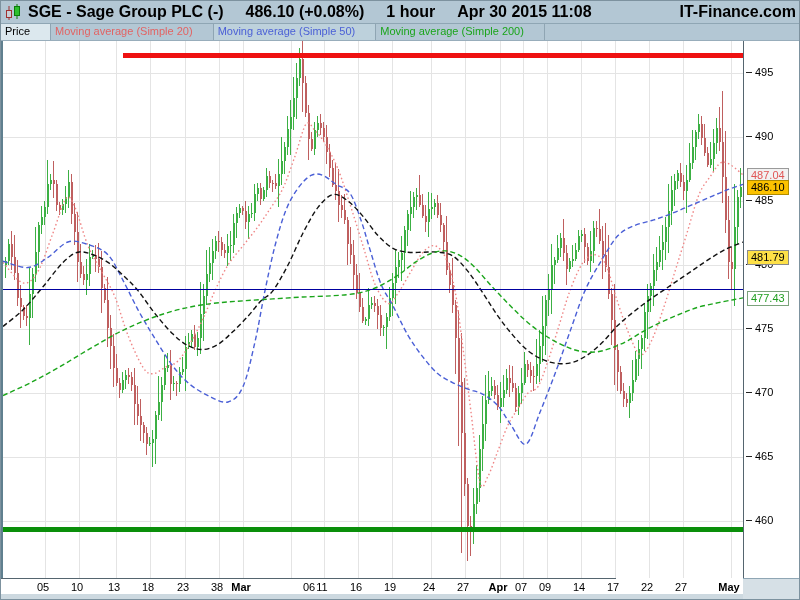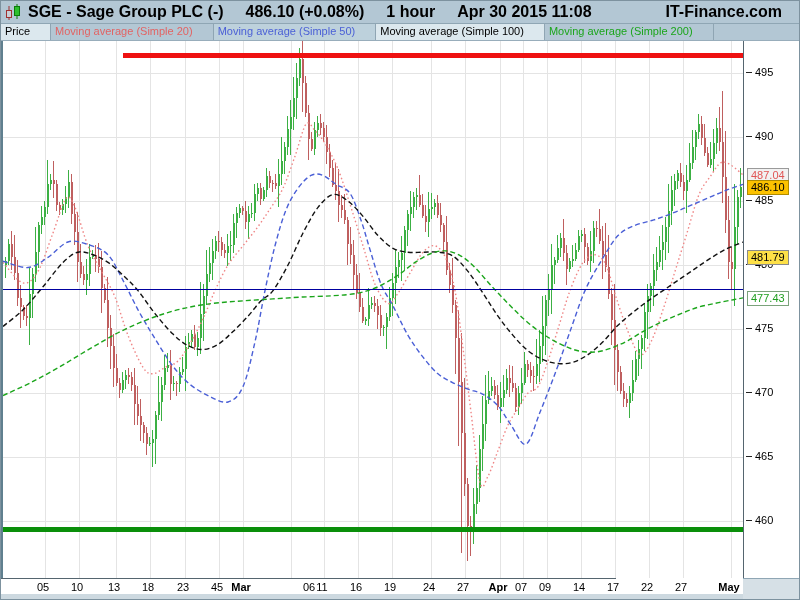--- a/index.html
+++ b/index.html
@@ -2,21 +2,21 @@
 <html><head>
 <meta charset="utf-8">
 <style>
   html,body{margin:0;padding:0;background:#9aa7af;}
   .window{position:relative;width:800px;height:600px;background:#ffffff;
     font-family:"Liberation Sans",sans-serif;overflow:hidden;border:1px solid #7d929f;box-sizing:border-box;}
   .topbar{position:absolute;top:0;left:0;width:800px;height:23px;background:#b3c7d4;
     border-bottom:1px solid #8fa6b4;display:flex;align-items:center;font-size:16px;font-weight:bold;color:#000;box-sizing:border-box;}
   .topbar .ico{margin:0 6px 0 4px;display:flex;align-items:flex-end;}
   .topbar .seg{margin-right:22px;white-space:nowrap;}
-  .topbar .brand{margin-left:auto;margin-right:19px;}
+  .topbar .brand{margin-left:auto;margin-right:5px;}
   .legendbar{position:absolute;top:23px;left:0;width:800px;height:17px;background:#b3c7d4;
     border-bottom:1px solid #98adbb;display:flex;font-size:11px;box-sizing:border-box;}
   .tab{padding:1px 20px 0 4px;border-right:1px solid #8fa5b3;white-space:nowrap;cursor:default;}
   .plot{position:absolute;top:40px;left:0;width:742px;height:537px;background:#fff;border-left:2px solid #60808f;box-sizing:border-box;}
   .plot svg{display:block;}
   .yaxis{position:absolute;top:40px;left:742px;width:58px;height:537px;background:#fff;border-left:1px solid #55656f;box-sizing:border-box;}
   .ytick{position:absolute;left:11px;font-size:11px;color:#000;}
   .ytick::before{content:"";position:absolute;left:-9px;top:6px;width:6px;height:1px;background:#222;}
   .plabel{position:absolute;left:3px;font-size:11px;line-height:13px;padding:0 3px;border:1px solid #8a8a8a;background:#fff;white-space:nowrap;}
   .xaxis{position:absolute;top:577px;left:0;width:615px;height:16px;background:#fff;border-top:1px solid #55656f;box-sizing:border-box;}
@@ -43,21 +43,20 @@
     <span class="seg">486.10 (+0.08%)</span>
     <span class="seg">1 hour</span>
     <span class="seg">Apr 30 2015 11:08</span>
     <span class="brand">IT-Finance.com</span>
   </div>
 
   <div class="legendbar" id="legendbar">
       <span class="tab" style="color: rgb(0, 0, 0); background: rgb(220, 232, 238);">Price</span>
       <span class="tab" style="color: rgb(226, 99, 99); background: rgb(179, 199, 212);">Moving average (Simple 20)</span>
       <span class="tab" style="color: rgb(74, 95, 214); background: rgb(189, 209, 220);">Moving average (Simple 50)</span>
-      <span class="tab" style="color: rgb(0, 0, 0); background: rgb(220, 232, 238);">Moving average (Simple 100)</span>
       <span class="tab" style="color: rgb(27, 165, 27); background: rgb(179, 199, 212);">Moving average (Simple 200)</span>
     </div>
 
   <div class="plot">
     <svg id="chart" width="740" height="537" viewBox="0 0 740 537">
         <g shape-rendering="crispEdges">
           <line x1="0" y1="32.5" x2="740" y2="32.5" stroke="#e4e4e4" stroke-width="1"></line>
           <line x1="0" y1="96.5" x2="740" y2="96.5" stroke="#e4e4e4" stroke-width="1"></line>
           <line x1="0" y1="160.5" x2="740" y2="160.5" stroke="#e4e4e4" stroke-width="1"></line>
           <line x1="0" y1="224.5" x2="740" y2="224.5" stroke="#e4e4e4" stroke-width="1"></line>
@@ -605,21 +604,21 @@
       <span class="plabel" style="top: 138.92px; color: rgb(0, 0, 0); background: rgb(252, 194, 0); border-color: rgb(176, 140, 0);">486.10</span>
       <span class="plabel" style="top: 209px; color: rgb(0, 0, 0); background: #fde047; border-color: rgb(138, 138, 138);">481.79</span>
       <span class="plabel" style="top: 249.896px; color: rgb(31, 158, 31); background: rgb(255, 255, 255); border-color: rgb(123, 162, 123);">477.43</span>
     </div>
   <div class="xaxis" id="xaxis">
       <span class="xlabel" style="left: 42px;">05</span>
       <span class="xlabel" style="left: 76px;">10</span>
       <span class="xlabel" style="left: 113px;">13</span>
       <span class="xlabel" style="left: 147px;">18</span>
       <span class="xlabel" style="left: 182px;">23</span>
-      <span class="xlabel" style="left: 216px;">45</span>
+      <span class="xlabel" style="left: 216px;">38</span>
       <span class="xlabel bold" style="left: 240px;">Mar</span>
       <span class="xlabel" style="left: 288px; margin-left: 20px;">06</span>
       <span class="xlabel" style="left: 321px;">11</span>
       <span class="xlabel" style="left: 355px;">16</span>
       <span class="xlabel" style="left: 389px;">19</span>
       <span class="xlabel" style="left: 428px;">24</span>
       <span class="xlabel" style="left: 462px;">27</span>
       <span class="xlabel bold" style="left: 497px;">Apr</span>
       <span class="xlabel" style="left: 520px;">07</span>
       <span class="xlabel" style="left: 544px;">09</span>

